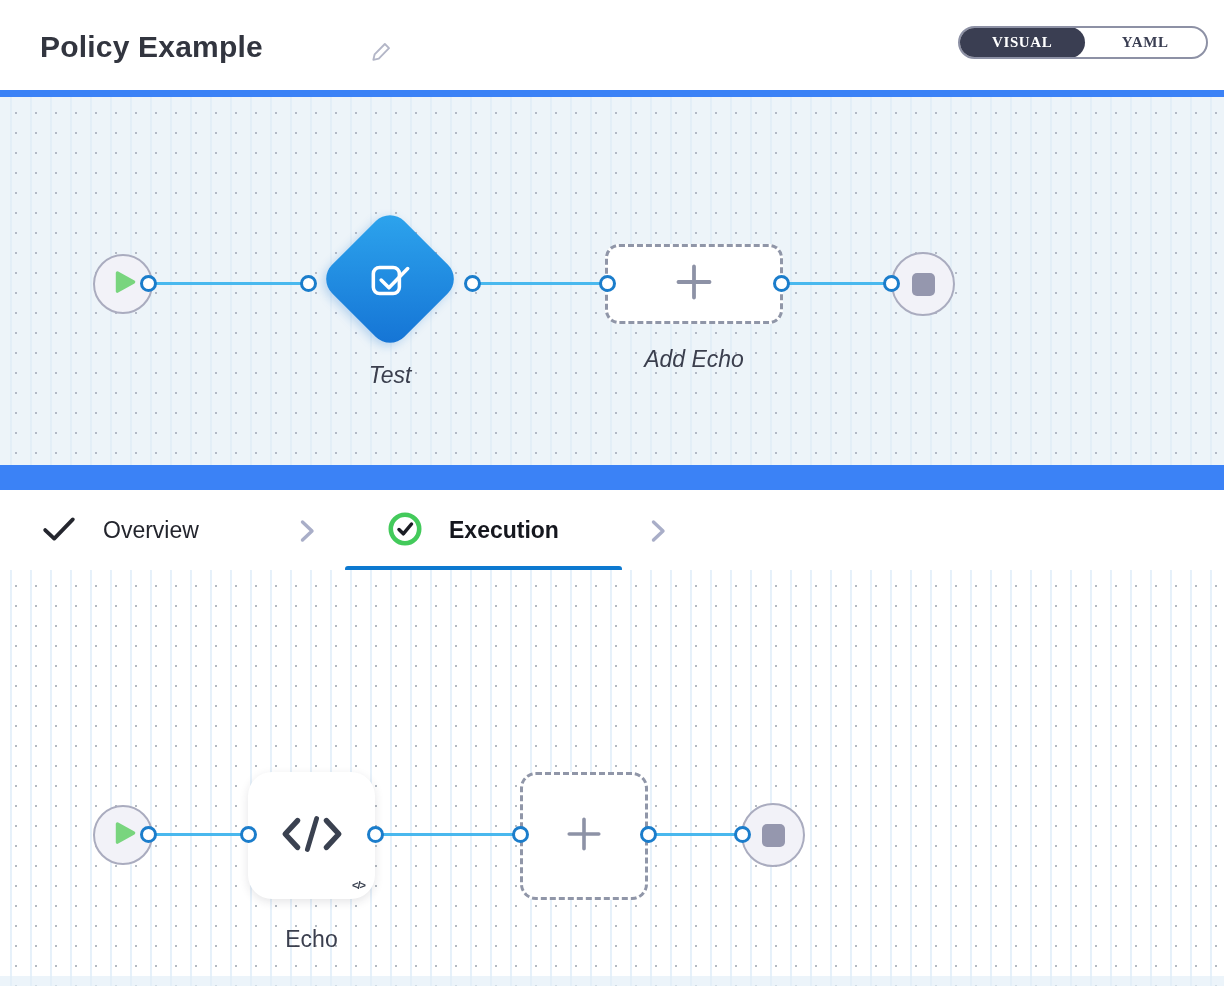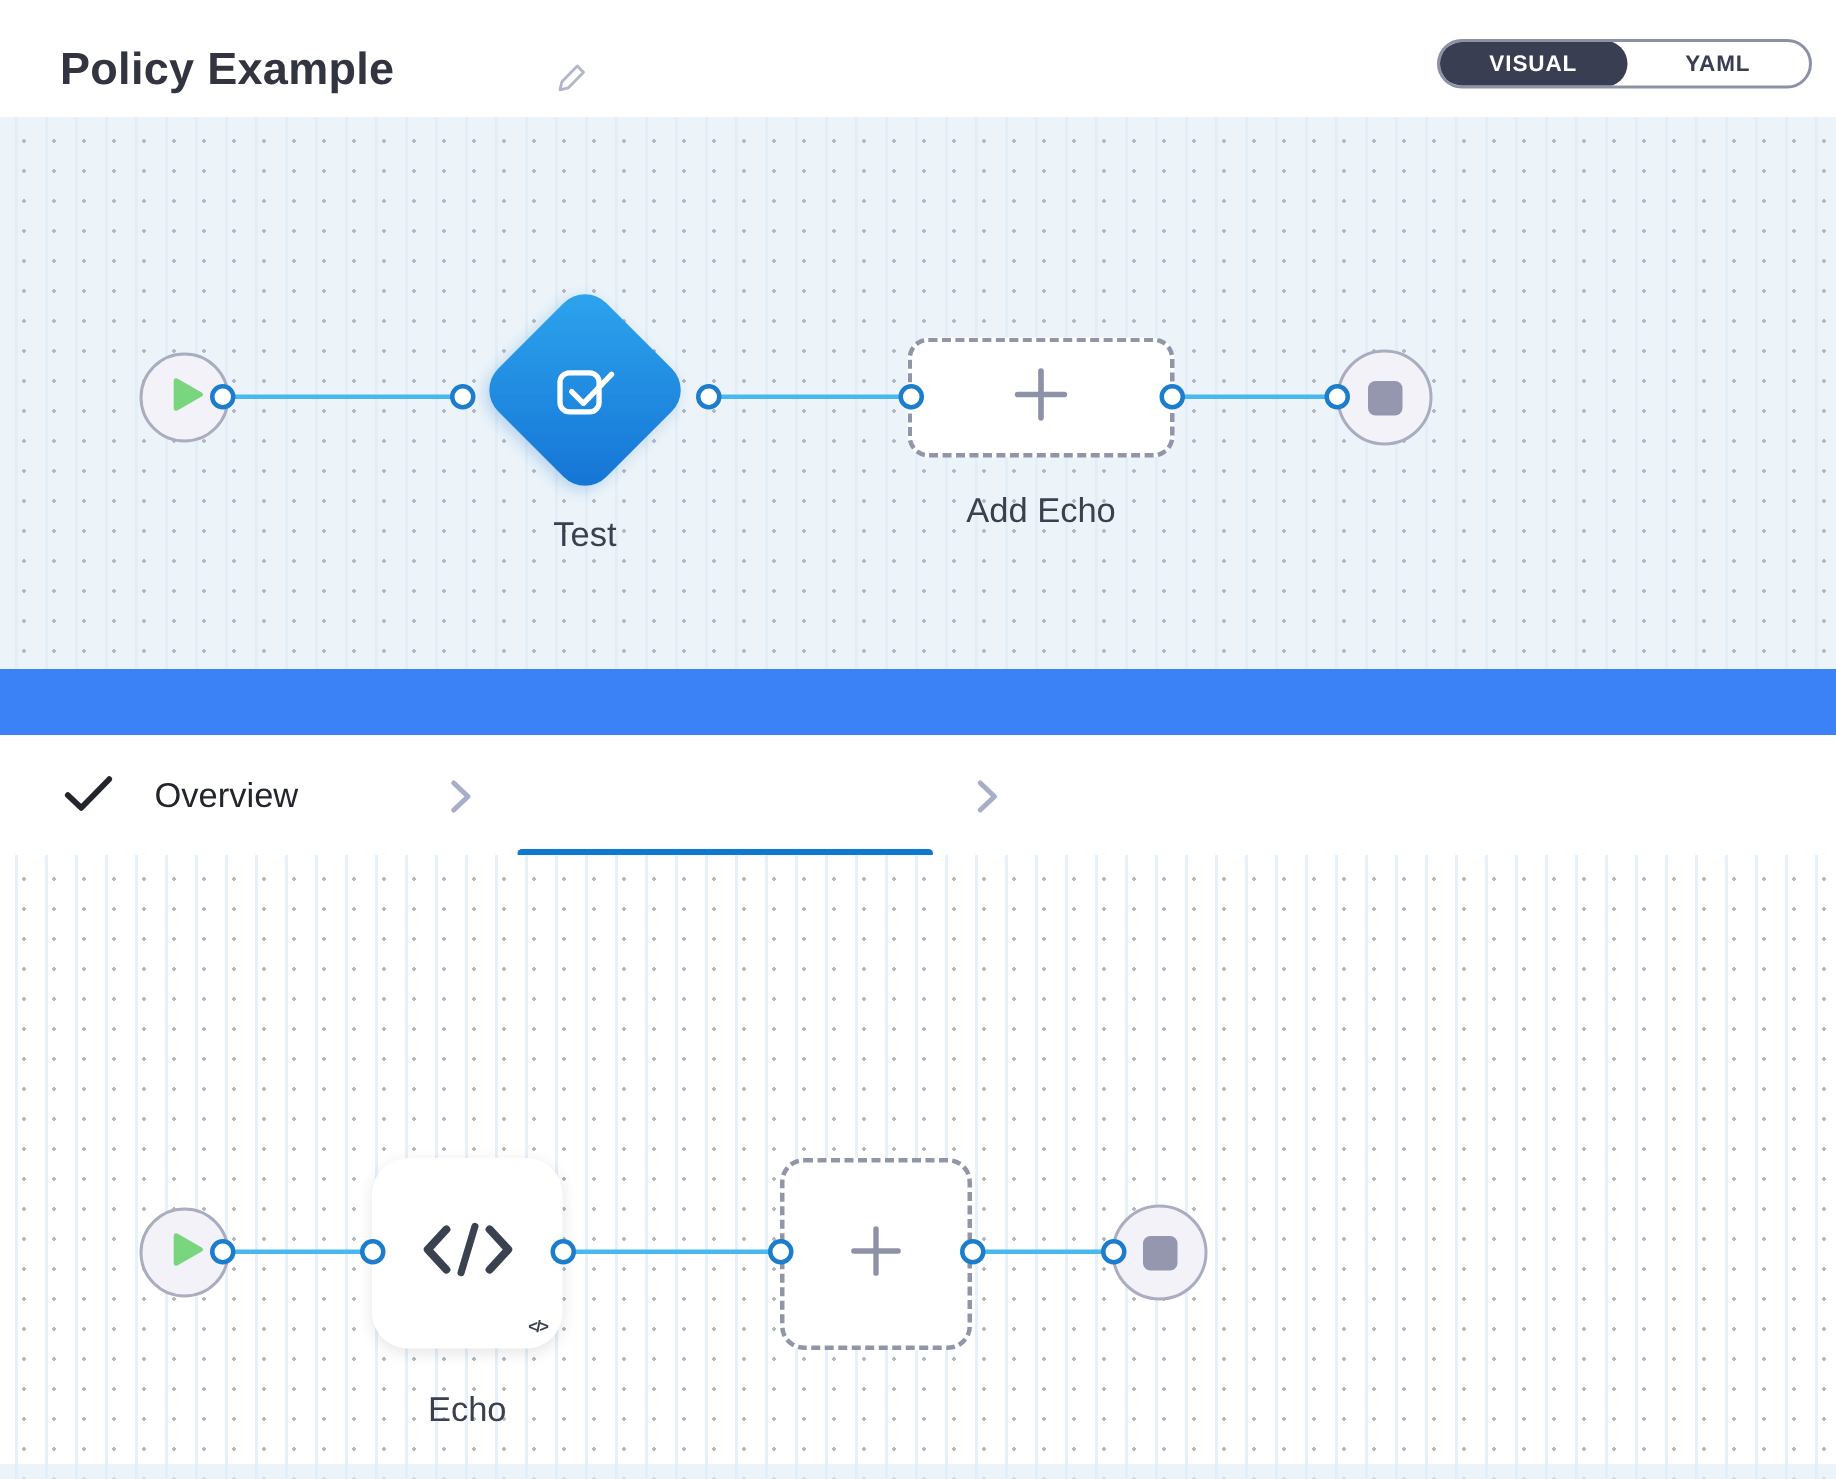--- a/index.html
+++ b/index.html
@@ -19,35 +19,36 @@
   .edit-btn { position: absolute; left: 368px; top: 40px; width: 26px; height: 26px; cursor: pointer; background: none; border: none; }
 
   .view-toggle {
     position: absolute; right: 16px; top: 26px; width: 250px; height: 33px;
     border: 2px solid #8d91a5; border-radius: 999px; background: #ffffff;
     display: flex; align-items: stretch; overflow: hidden;
   }
   .toggle-seg {
     flex: 1; display: flex; align-items: center; justify-content: center;
     font-size: 15px; font-weight: 700; letter-spacing: 0.6px; cursor: pointer;
-    background: transparent; border: none; font-family: Liberation Sans, sans-serif;
+    background: transparent; border: none; font-family: Liberation Serif, serif;
   }
   .toggle-seg.selected { background: #3a3e52; color: #ffffff; border-radius: 999px; margin: -1px; flex: 1.04; }
   .toggle-seg.unselected { color: #3a3e52; }
 
   
   .canvas { position: absolute; left: 0; width: 1224px; }
   .stage-canvas {
-    top: 78px; height: 368px;
+    top: 97px; height: 368px;
     background-color: #edf4f9;
     background-image:
       linear-gradient(to right, rgba(215,231,243,0.45) 2px, transparent 2px),
       radial-gradient(#b3bac6 1.2px, transparent 1.3px);
     background-size: 20px 100%, 20px 20px;
     background-position: 10px 0, 6px 6px;
+    font-style: italic;
   }
   .step-canvas {
     top: 570px; height: 416px;
     background-color: #ffffff;
     background-image:
       linear-gradient(to right, rgba(222,236,248,0.75) 2px, transparent 2px),
       radial-gradient(#b3bac2 1.2px, transparent 1.3px);
     background-size: 20px 100%, 20px 20px;
     background-position: 10px 0, 6px 6px;
   }
@@ -196,20 +197,29 @@
       </span>
       <span class="tab-label">Overview</span>
     </button>
 
     <span class="tab-chevron" style="left:295px;">
       <svg width="24" height="30" viewBox="0 0 22 30">
         <path d="M6.5 6 L16 15 L6.5 24" stroke="#a9aec8" stroke-width="3.4" fill="none" stroke-linecap="round" stroke-linejoin="round"></path>
       </svg>
     </span>
 
+    <button class="tab-item" style="left:388px;">
+      <span>
+        <svg width="34" height="34" viewBox="0 0 34 34">
+          <circle cx="17" cy="17" r="14.2" fill="#ffffff" stroke="#43ca5b" stroke-width="4.6"></circle>
+          <path d="M11 17.5 l4.3 4.3 L23.5 12" stroke="#1b1d24" stroke-width="3.5" fill="none" stroke-linecap="round" stroke-linejoin="round"></path>
+        </svg>
+      </span>
+      <span class="tab-label bold">Execution</span>
+    </button>
 
     <span class="tab-chevron" style="left:646px;">
       <svg width="24" height="30" viewBox="0 0 22 30">
         <path d="M6.5 6 L16 15 L6.5 24" stroke="#a9aec8" stroke-width="3.4" fill="none" stroke-linecap="round" stroke-linejoin="round"></path>
       </svg>
     </span>
 
 
     <div class="active-underline"></div>
   </div>

